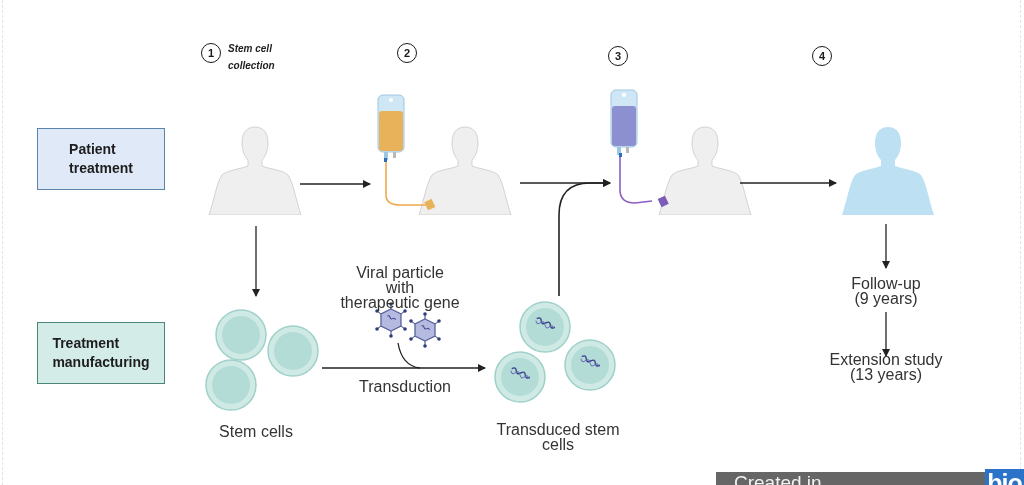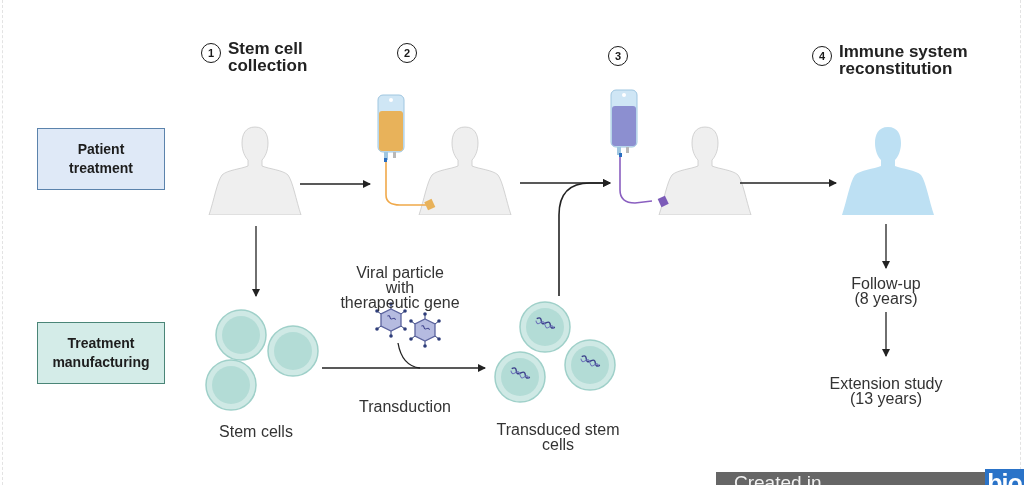--- a/index.html
+++ b/index.html
@@ -14,26 +14,27 @@
     box-sizing: border-box; pointer-events: none;
   }
   .step { position: absolute; display: flex; align-items: flex-start; }
   .step-num {
     width: 18px; height: 18px; border: 1.6px solid #1a1a1a; border-radius: 50%;
     font-size: 11px; font-weight: bold; color: #1a1a1a;
     display: flex; align-items: center; justify-content: center;
     margin-right: 7px; margin-top: 3px; flex-shrink: 0;
   }
   .step-title {
-    font-size: 17px; font-weight: bold; color: #222; line-height: 17px;
+    font-size: 10px; font-weight: bold; color: #222; line-height: 17px;
     white-space: pre-line;
+    font-style: italic;
   }
   .row-label {
     position: absolute; width: 128px; height: 62px; box-sizing: border-box;
-    display: flex; align-items: center; justify-content: center; text-align: center;
+    display: flex; align-items: center; justify-content: center; 
     font-size: 14px; font-weight: bold; color: #1d1d1d; line-height: 19px;
     white-space: pre-line;
   }
   .row-patient { left: 37px; top: 128px; background: #dfe9f7; border: 1.5px solid #5b83ac; }
   .row-manuf { left: 37px; top: 322px; background: #d4ece8; border: 1.5px solid #4a8577; }
   .caption {
     position: absolute; font-size: 16px; color: #333; text-align: center;
     line-height: 15px; white-space: pre-line;
   }
   svg.diagram { position: absolute; left: 0; top: 0; }
@@ -172,37 +173,35 @@
 collection</div>
 </div>
 <div class="step" style="left:397px; top:40px;">
   <div class="step-num">2</div>
 </div>
 <div class="step" style="left:608px; top:43px;">
   <div class="step-num">3</div>
 </div>
 <div class="step" style="left:812px; top:43px;">
   <div class="step-num">4</div>
-  <div class="step-title">Immune system
-reconstitution</div>
 </div>
 
 <div class="row-label row-patient">Patient
 treatment</div>
 <div class="row-label row-manuf">Treatment
 manufacturing</div>
 
 <div class="caption" style="left:340px; top:265px; width:120px;">Viral particle with
 therapeutic gene</div>
-<div class="caption" style="left:350px; top:379px; width:110px;margin-top:20px;">Transduction</div>
+<div class="caption" style="left:350px; top:379px; width:110px;">Transduction</div>
 <div class="caption" style="left:206px; top:424px; width:100px;">Stem cells</div>
 <div class="caption" style="left:488px; top:422px; width:140px;">Transduced stem cells</div>
 <div class="caption" style="left:836px; top:276px; width:100px;">Follow-up
-(8 years)</div>
-<div class="caption" style="left:826px; top:376px; width:120px;">Extension study
+(9 years)</div>
+<div class="caption" style="left:826px; top:352px; width:120px;">Extension study
 (13 years)</div>
 
 <div class="badge">
   <div class="badge-text">
     <span>Created in</span>
   </div>
   <div class="badge-logo">bio</div>
 </div>
 
 </body></html>

